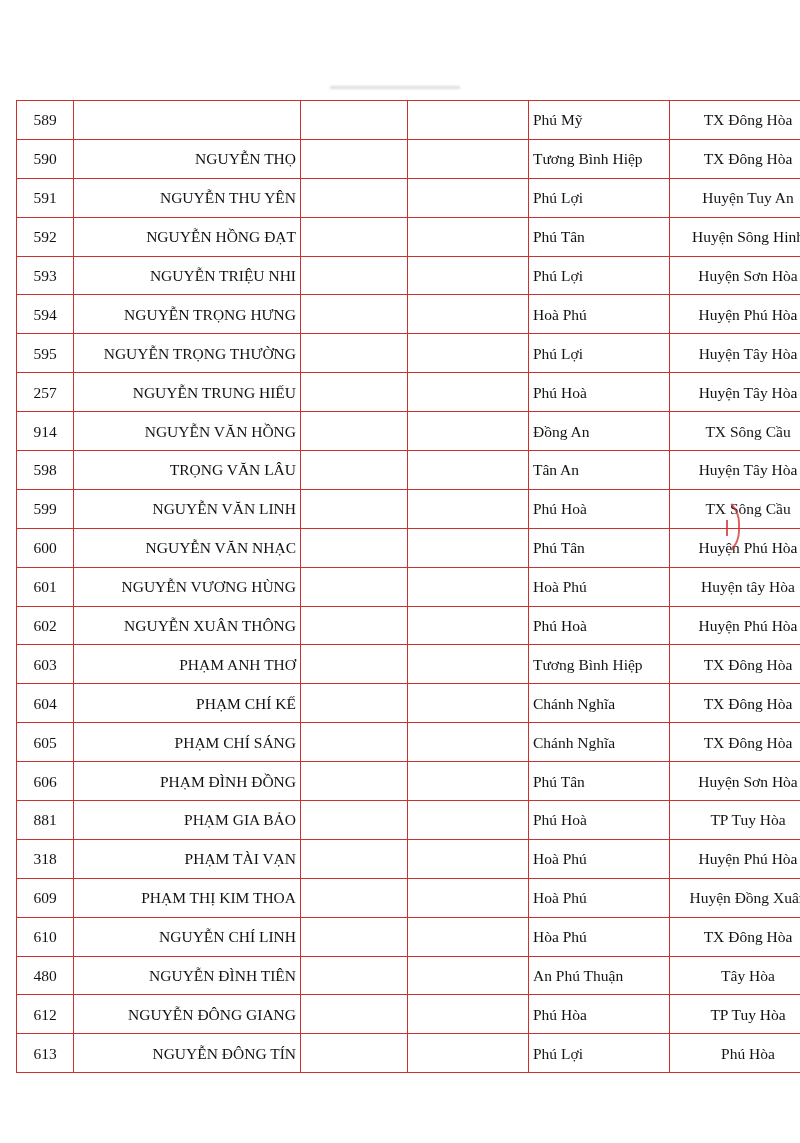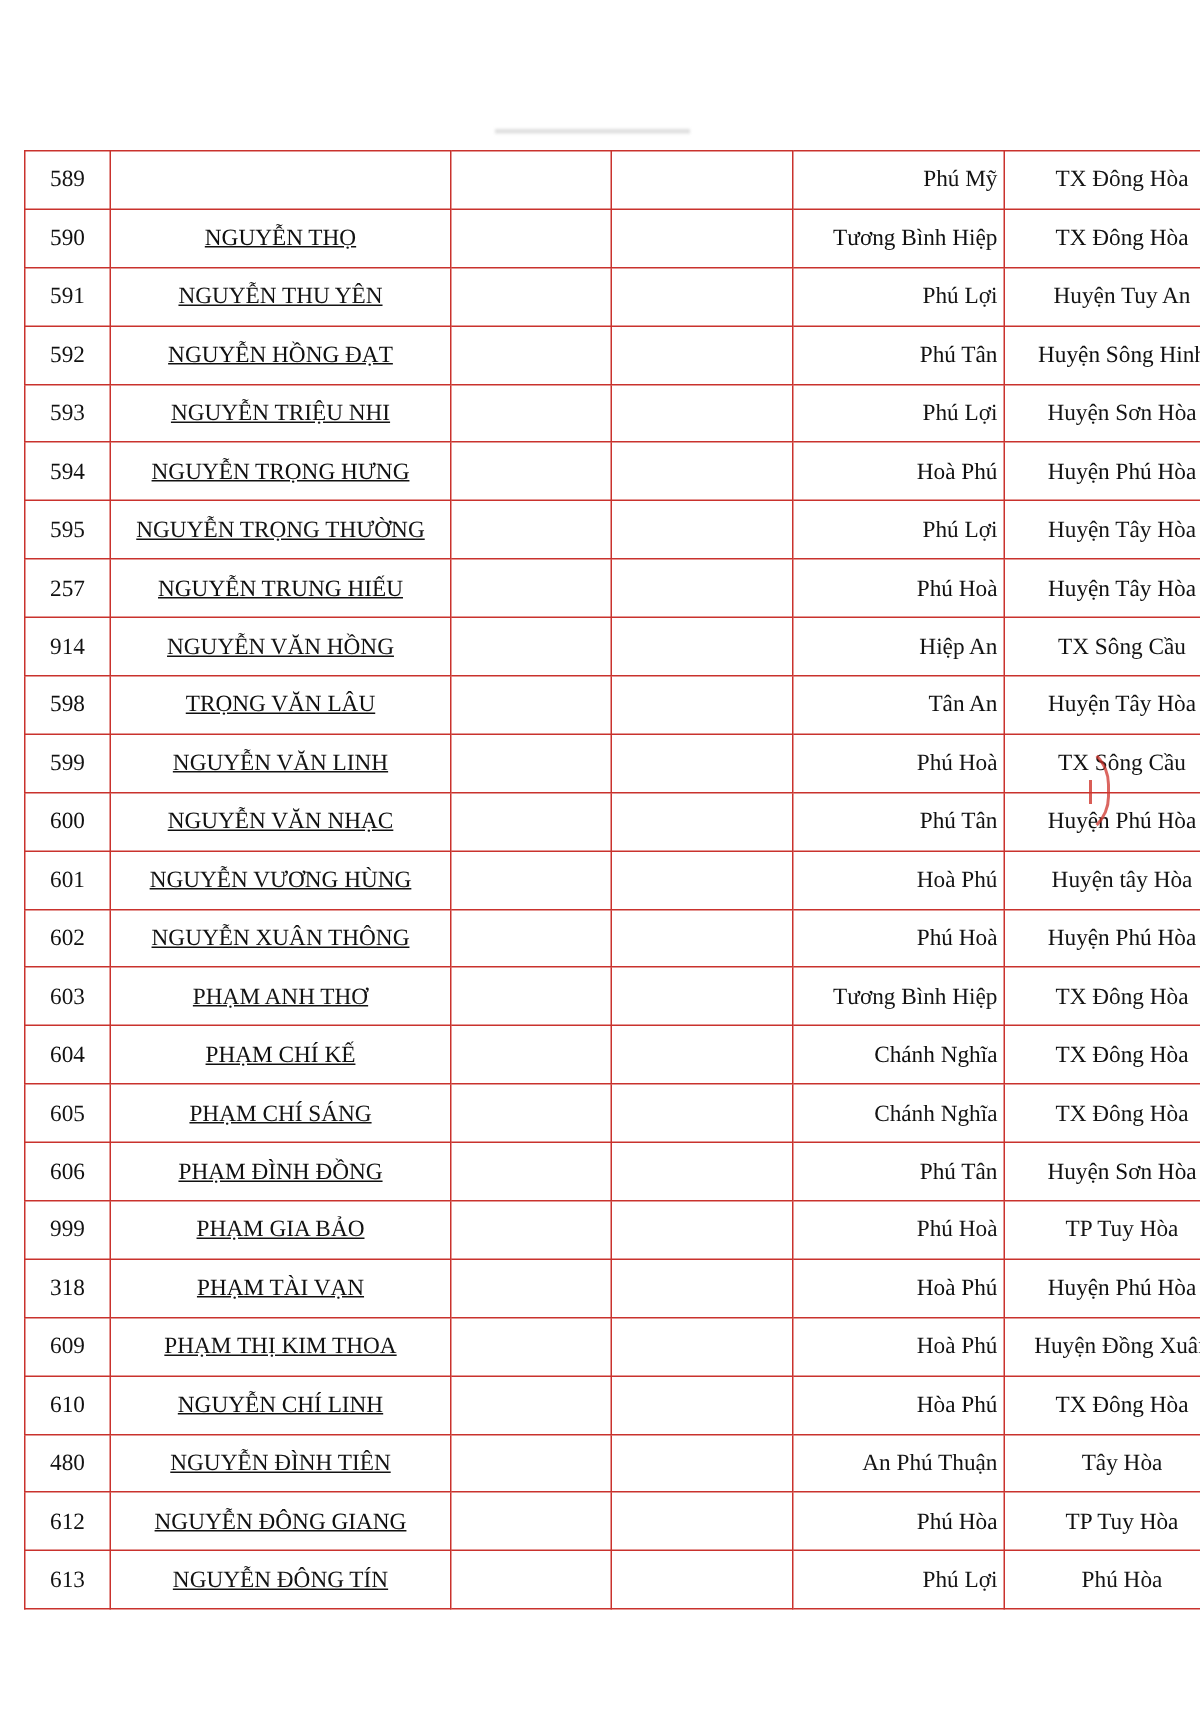--- a/index.html
+++ b/index.html
@@ -59,29 +59,28 @@
     white-space: nowrap;
   }
 
   td.c-stt {
     width: 48px;
     text-align: center;
     font-size: 15.5px;
   }
   td.c-name {
     width: 218px;
-    text-align: center;
+    text-align: right;
     padding-left: 6px;
-    text-decoration: underline;
   }
   td.c-blank1 { width: 98px; }
   td.c-blank2 { width: 112px; }
   td.c-ward {
     width: 132px;
-    text-align: right;
+    text-align: left;
   }
   td.c-district {
     width: 148px;
     text-align: center;
   }
 
   
   .roster tr:nth-child(odd) td { color: #141414; }
   .roster tr:nth-child(even) td { color: #101010; }
   .red-curve {
@@ -178,21 +177,21 @@
             <td class="c-blank1"></td>
             <td class="c-blank2"></td>
             <td class="c-ward">Phú Hoà</td>
             <td class="c-district">Huyện Tây Hòa</td>
           </tr>
           <tr>
             <td class="c-stt">914</td>
             <td class="c-name">NGUYỄN VĂN HỒNG</td>
             <td class="c-blank1"></td>
             <td class="c-blank2"></td>
-            <td class="c-ward">Hiệp An</td>
+            <td class="c-ward">Đồng An</td>
             <td class="c-district">TX Sông Cầu</td>
           </tr>
           <tr>
             <td class="c-stt">598</td>
             <td class="c-name">TRỌNG VĂN LÂU</td>
             <td class="c-blank1"></td>
             <td class="c-blank2"></td>
             <td class="c-ward">Tân An</td>
             <td class="c-district">Huyện Tây Hòa</td>
           </tr>
@@ -254,21 +253,21 @@
           </tr>
           <tr>
             <td class="c-stt">606</td>
             <td class="c-name">PHẠM ĐÌNH ĐỒNG</td>
             <td class="c-blank1"></td>
             <td class="c-blank2"></td>
             <td class="c-ward">Phú Tân</td>
             <td class="c-district">Huyện Sơn Hòa</td>
           </tr>
           <tr>
-            <td class="c-stt">999</td>
+            <td class="c-stt">881</td>
             <td class="c-name">PHẠM GIA BẢO</td>
             <td class="c-blank1"></td>
             <td class="c-blank2"></td>
             <td class="c-ward">Phú Hoà</td>
             <td class="c-district">TP  Tuy Hòa</td>
           </tr>
           <tr>
             <td class="c-stt">318</td>
             <td class="c-name">PHẠM TÀI VẠN</td>
             <td class="c-blank1"></td>

